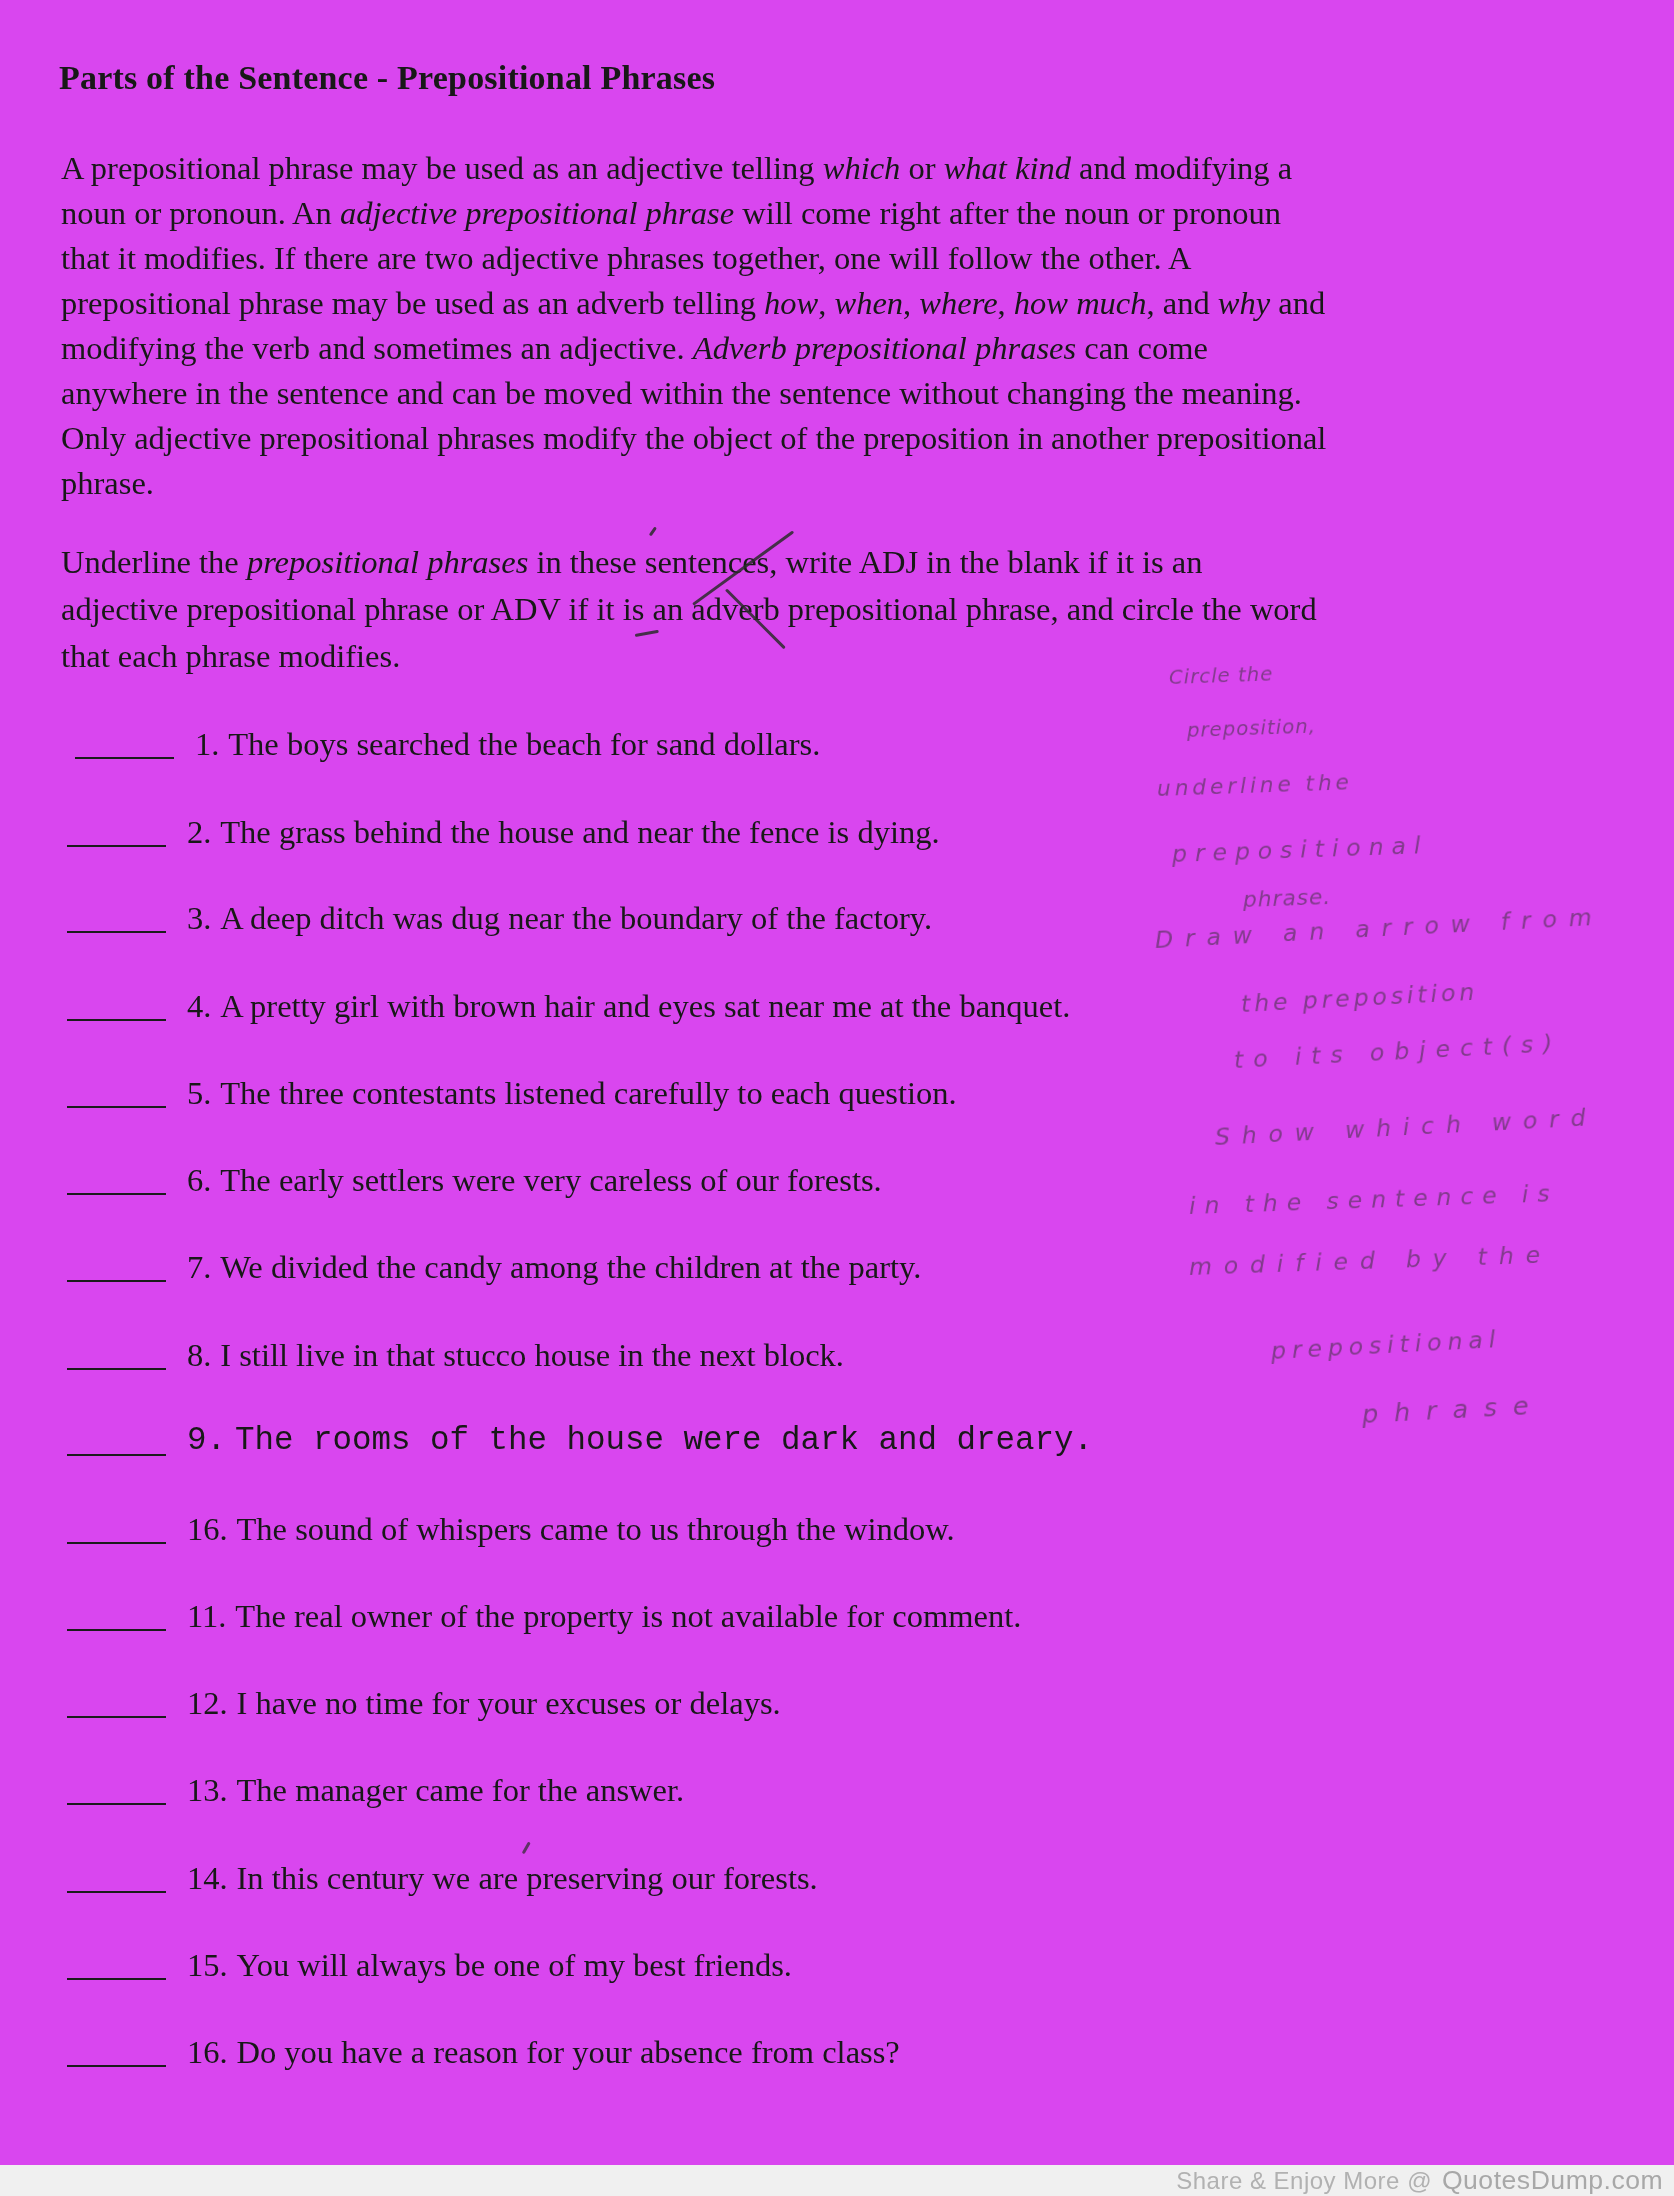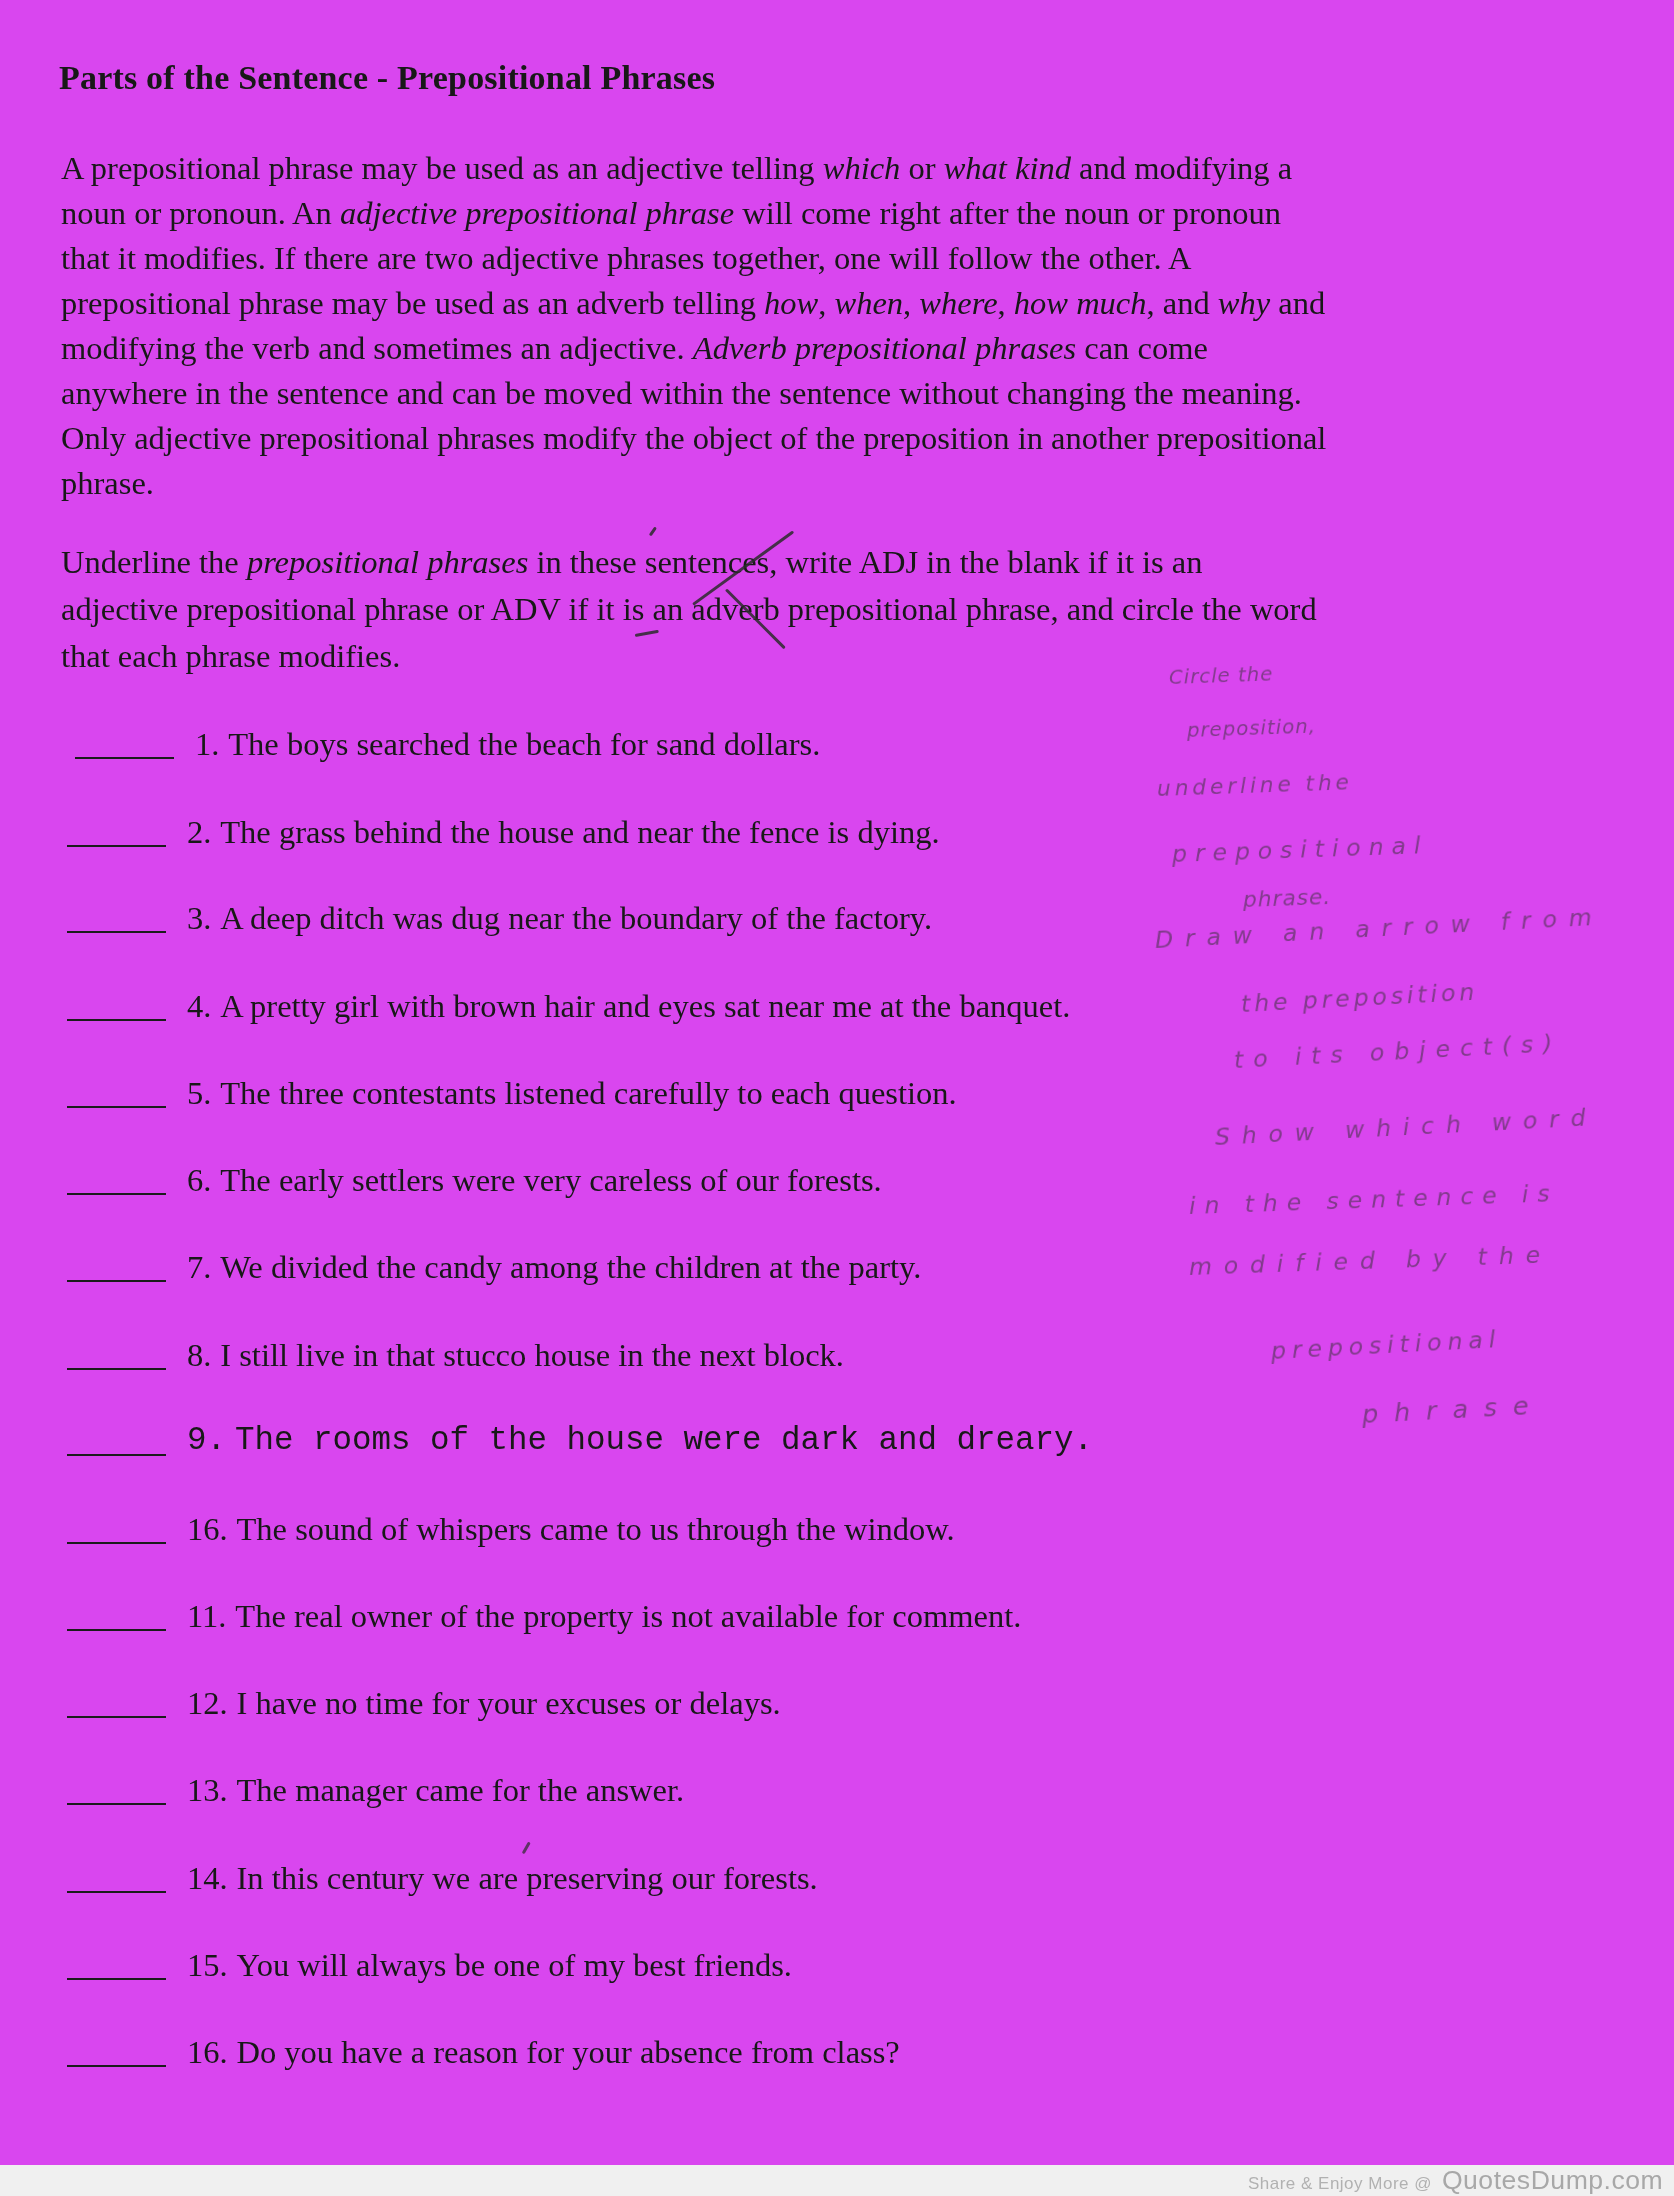--- a/index.html
+++ b/index.html
@@ -46,21 +46,21 @@
     position:absolute;height:3px;background:#2b2b2b;opacity:.85;
     border-radius:2px;transform-origin:0 50%;
   }
   .footer{
     position:absolute;left:0;bottom:0;width:1675px;height:32.5px;
     background:#f0f0f0;
     display:flex;align-items:baseline;justify-content:flex-end;
     gap:9.9px;padding-right:11.8px;box-sizing:border-box;
     font-family:"Liberation Sans","DejaVu Sans",sans-serif;
   }
-  .footer-share{font-size:17px;color:#b1b1b1;letter-spacing:0.5px;}
+  .footer-share{font-size:24px;color:#b1b1b1;letter-spacing:0.5px;}
   .footer-brand{font-size:26.6px;color:#a8a8a8;letter-spacing:0.5px;}
 </style>
 </head>
 <body>
 
 <div id="page">
 
   <div class="doc-title">Parts of the Sentence - Prepositional Phrases</div>
 
   <div class="para intro">

